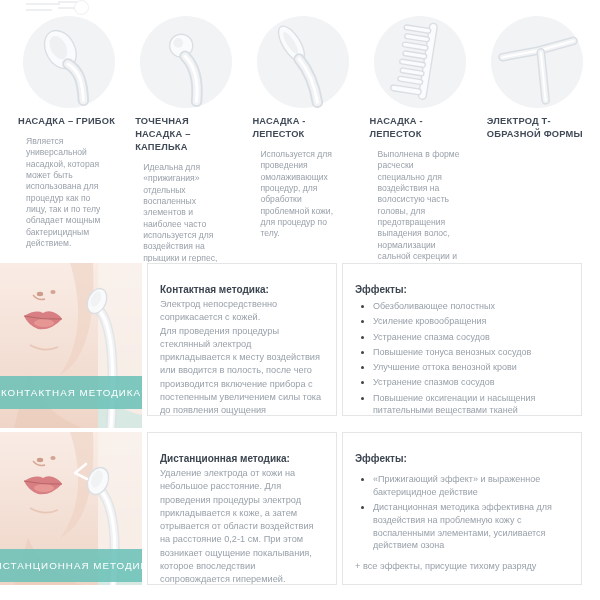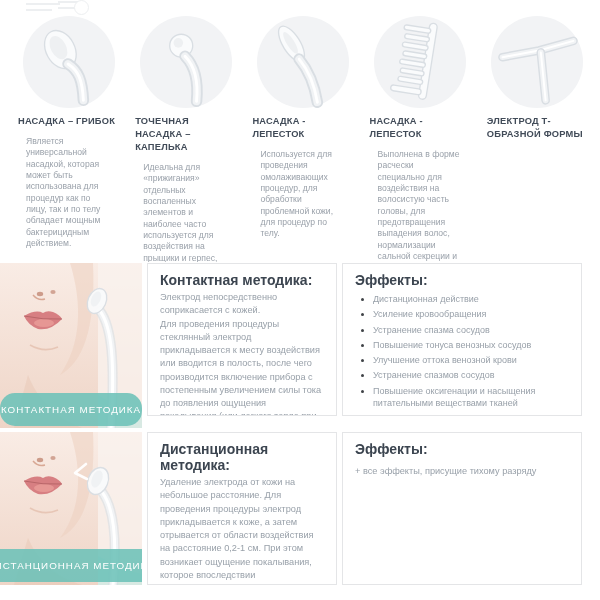--- a/index.html
+++ b/index.html
@@ -35,21 +35,21 @@
   .photo { width:142px; flex:none; position:relative; overflow:hidden; }
   .photo svg { display:block; }
   .band { position:absolute; left:0; right:0; height:33px;
           background:rgba(108,193,184,.88); color:#fff;
           display:flex; align-items:center; justify-content:center;
           font-size:9.8px; letter-spacing:1px; white-space:nowrap; }
   .box { border:1px solid #e4e5e7; background:#fff; box-sizing:border-box;
          padding:8px 12px; overflow:hidden; height:153px; }
   .method-box { width:190px; }
   .effects-box { width:240px; }
-  .box-heading { font-size:14px; font-weight:bold; color:#3c4550; margin:0 0 3px 0; }
+  .box-heading { font-size:10px; font-weight:bold; color:#3c4550; margin:12px 0 3px 0; }
   .box-par { font-size:9.2px; color:#98a0a9; line-height:1.44; margin:0; }
   .effects-list { margin:5px 0 0 0; padding-left:18px; }
   .effects-list li { font-size:9px; color:#98a0a9; line-height:1.42; margin-bottom:2.5px; }
   .effects-list li::marker { color:#3f4347; }
   .footnote { font-size:9.2px; color:#98a0a9; margin:9px 0 0 0; }
 </style>
 </head>
 <body>
 
 <div class="page">
@@ -162,34 +162,34 @@
         <path d="M24,53 Q36,46 43,50 Q47,47 53,49 Q60,52 62,56 Q51,68 38,66 Q28,62 24,53 Z" fill="#d77f82"></path>
         <ellipse cx="44" cy="60" rx="10" ry="4" fill="#e99b98" opacity="0.85"></ellipse>
         <path d="M24,53 Q43,57 62,56" stroke="#b05f62" stroke-width="1" fill="none" opacity="0.8"></path>
         <path d="M30,82 Q44,90 58,84" stroke="#e3bfae" stroke-width="1.6" fill="none" opacity="0.8"></path>
         <path class="tube-outer" stroke-width="10" opacity="0.65" d="M100,48 C112,64 115,100 111,165"></path>
         <path class="tube-mid" stroke-width="7" d="M100,48 C112,64 115,100 111,165"></path>
         <path class="tube-core" stroke-width="3" d="M100,48 C112,64 115,100 111,165"></path>
         <ellipse class="glass-shape" cx="97" cy="38" rx="9" ry="13" transform="rotate(24 97 38)" opacity="0.95"></ellipse>
         <ellipse class="glass-inner" cx="96" cy="36" rx="4.5" ry="8" transform="rotate(24 96 36)" opacity="0.8"></ellipse>
       </svg>
-      <figcaption class="band" style="bottom:2px;border-radius:15px;">КОНТАКТНАЯ МЕТОДИКА</figcaption>
+      <figcaption class="band" style="bottom:19px;">КОНТАКТНАЯ МЕТОДИКА</figcaption>
     </figure>
 
     <div class="box method-box">
       <h4 class="box-heading">Контактная методика:</h4>
       <p class="box-par">Электрод непосредственно соприкасается с кожей.</p>
       <p class="box-par">Для проведения процедуры стеклянный электрод прикладывается к месту воздействия или вводится в полость, после чего производится включение прибора с постепенным увеличением силы тока до появления ощущения покалывания (или легкого тепла при полостных воздействиях).</p>
     </div>
 
     <div class="box effects-box">
       <h4 class="box-heading">Эффекты:</h4>
       <ul class="effects-list">
 
-      <li>Дистанционная действие</li>
+      <li>Обезболивающее полостных</li>
           <li>Усиление кровообращения</li>
           <li>Устранение спазма сосудов</li>
           <li>Повышение тонуса венозных сосудов</li>
           <li>Улучшение оттока венозной крови</li>
           <li>Устранение спазмов сосудов</li>
           <li>Повышение оксигенации и насыщения питательными веществами тканей</li>
           <li>Стимуляция регенерации и репарации</li>
         </ul>
     </div>
   </section>
@@ -225,17 +225,22 @@
       <figcaption class="band" style="bottom:3px;">ДИСТАНЦИОННАЯ МЕТОДИКА</figcaption>
     </figure>
 
     <div class="box method-box">
       <h4 class="box-heading">Дистанционная методика:</h4>
       <p class="box-par">Удаление электрода от кожи на небольшое расстояние.  Для проведения процедуры электрод прикладывается к коже, а затем отрывается от области воздействия на расстояние 0,2-1 см. При этом возникает ощущение покалывания, которое впоследствии сопровождается гиперемией.</p>
     </div>
 
     <div class="box effects-box">
       <h4 class="box-heading">Эффекты:</h4>
+      <ul class="effects-list" style="margin-top:9px;">
+
+      <li>«Прижигающий эффект» и выраженное бактерицидное действие</li>
+          <li>Дистанционная методика эффективна для воздействия на проблемную кожу с воспаленными элементами, усиливается действием озона</li>
+        </ul>
       <p class="footnote">+ все эффекты, присущие тихому разряду</p>
     </div>
   </section>
 
 </div>
 
 </body></html>

